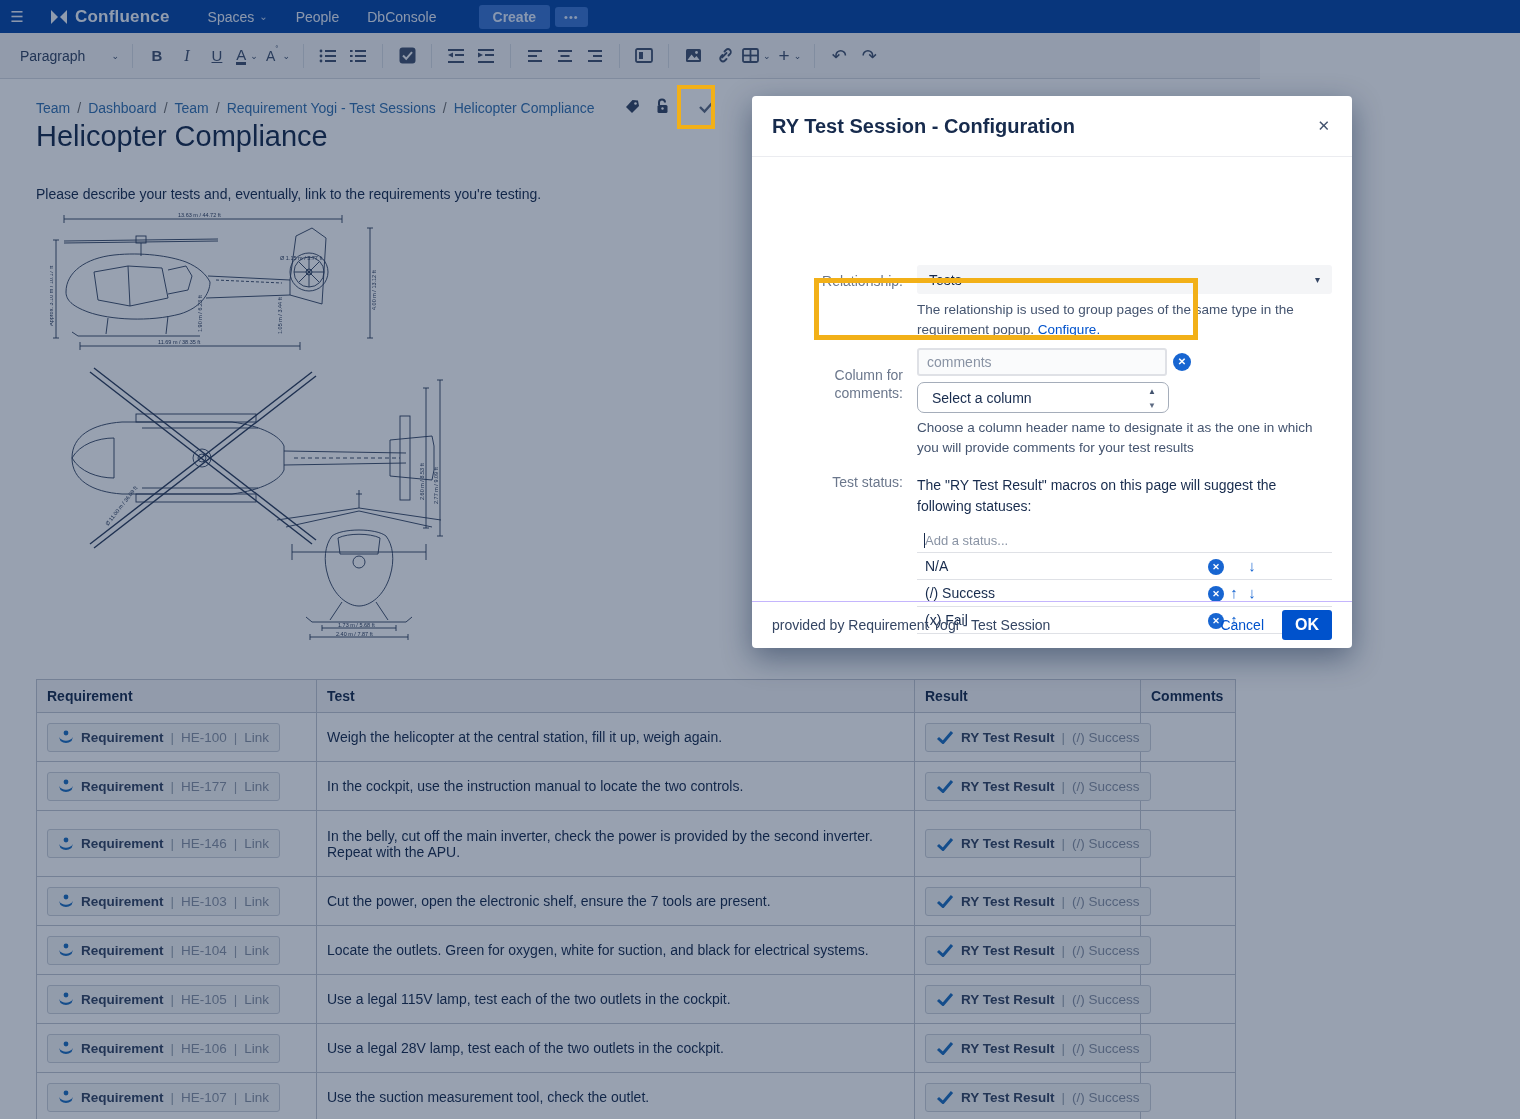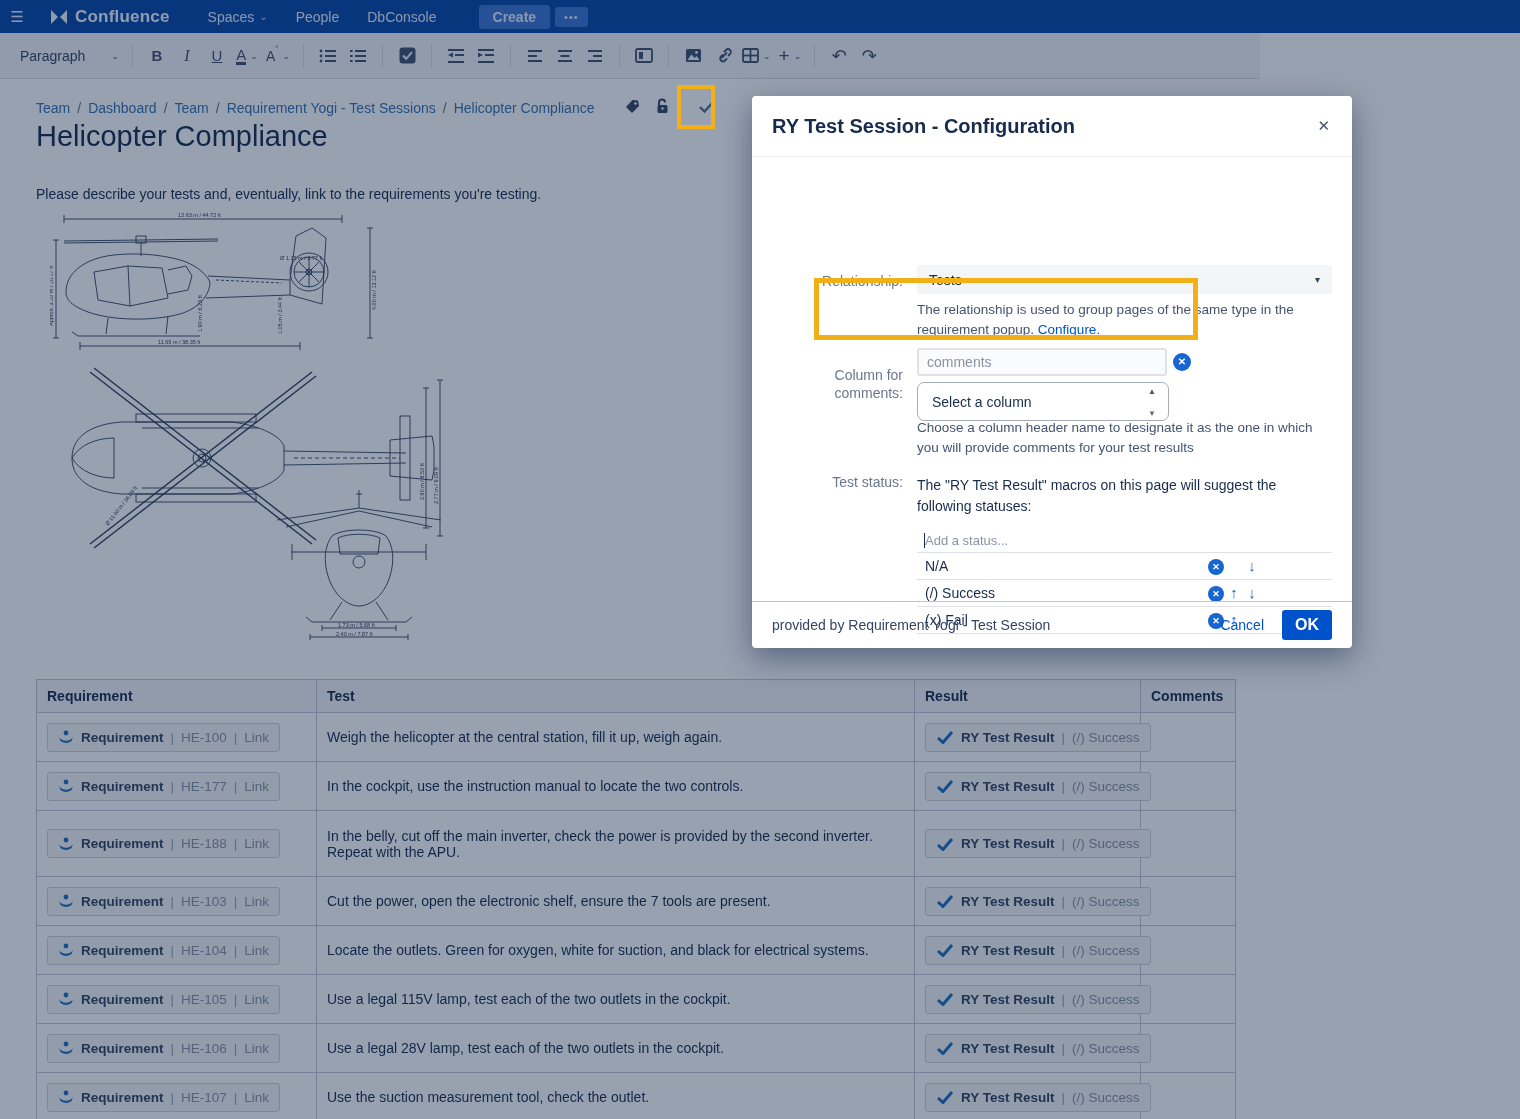--- a/index.html
+++ b/index.html
@@ -83,21 +83,21 @@
                align-items:center; padding:0 12px; font-size:14px; color:#172B4D; cursor:pointer; }
   .sel-tests .caret { margin-left:auto; font-size:10px; color:#344563; }
   .help { font-size:13.5px; color:#44546F; line-height:20px; }
   .help a { color:#0052CC; text-decoration:none; cursor:pointer; }
   .cfc-input { top:191px; width:250px; height:28px; background:#FAFBFC; border:2px solid #DFE1E6; border-radius:3px;
                font-size:14px; color:#172B4D; padding:0 8px; font-family:"Liberation Sans", sans-serif; outline:none; }
   .cfc-input::placeholder { color:#8993A4; }
   .circle-x { position:absolute; width:18px; height:18px; border-radius:50%; background:#1765D1; color:#fff;
               font-size:10px; line-height:18px; text-align:center; font-weight:700; cursor:pointer; }
   .cfc-clear { left:421px; top:196px; }
-  .cfc-select { top:225px; width:252px; height:39px; background:#fff; border:1px solid #A5ADBA; border-radius:7px;
+  .cfc-select { top:225px; width:252px; height:31px; background:#fff; border:1px solid #A5ADBA; border-radius:7px;
                 display:flex; align-items:center; padding:0 14px; font-size:14px; color:#172B4D; cursor:pointer; }
   .cfc-select .upar { position:absolute; right:12px; top:4px; font-size:8px; color:#42526E; }
   .cfc-select .dnar { position:absolute; right:12px; bottom:2px; font-size:8px; color:#42526E; opacity:.85; }
   .ts-desc { font-size:14px; color:#172B4D; line-height:21px; }
   .status-box { top:372px; width:415px; font-size:14px; }
   .status-add { position:relative; height:24px; border-bottom:1px solid #DFE1E6; }
   .status-add input { width:100%; height:100%; border:none; outline:none; font-size:13px; color:#172B4D;
                       padding-left:8px; font-family:"Liberation Sans", sans-serif; background:transparent; }
   .status-add input::placeholder { color:#8993A4; }
   .txt-caret { position:absolute; left:7px; top:4px; width:1px; height:15px; background:#172B4D; }
@@ -480,21 +480,21 @@
       </tr>
 
       <tr class="r2">
         <td><span class="macro">
                 <svg width="16" height="14" viewBox="0 0 16 14">
                   <circle cx="8" cy="3" r="2.4" fill="#1D6FC0"></circle>
                   <path d="M1,7 C4,12 12,12 15,7 L13.5,11 C10,13.5 6,13.5 2.5,11 Z" fill="#1D6FC0"></path>
                 </svg>
                 <b>Requirement</b>
                 <span class="pipe">|</span>
-                <span class="dim">HE-188</span>
+                <span class="dim">HE-146</span>
                 <span class="pipe">|</span>
                 <span class="dim">Link</span>
               </span></td>
         <td class="tcell">
               <p>In the belly, cut off the main inverter, check the power is provided by the second inverter.</p>
               <p>Repeat with the APU.</p>
             </td>
         <td><span class="macro">
                 <svg width="18" height="14" viewBox="0 0 18 14">
                   <polyline points="2,8 7,12.5 16,2" fill="none" stroke="#1D6FC0" stroke-width="3"></polyline>

